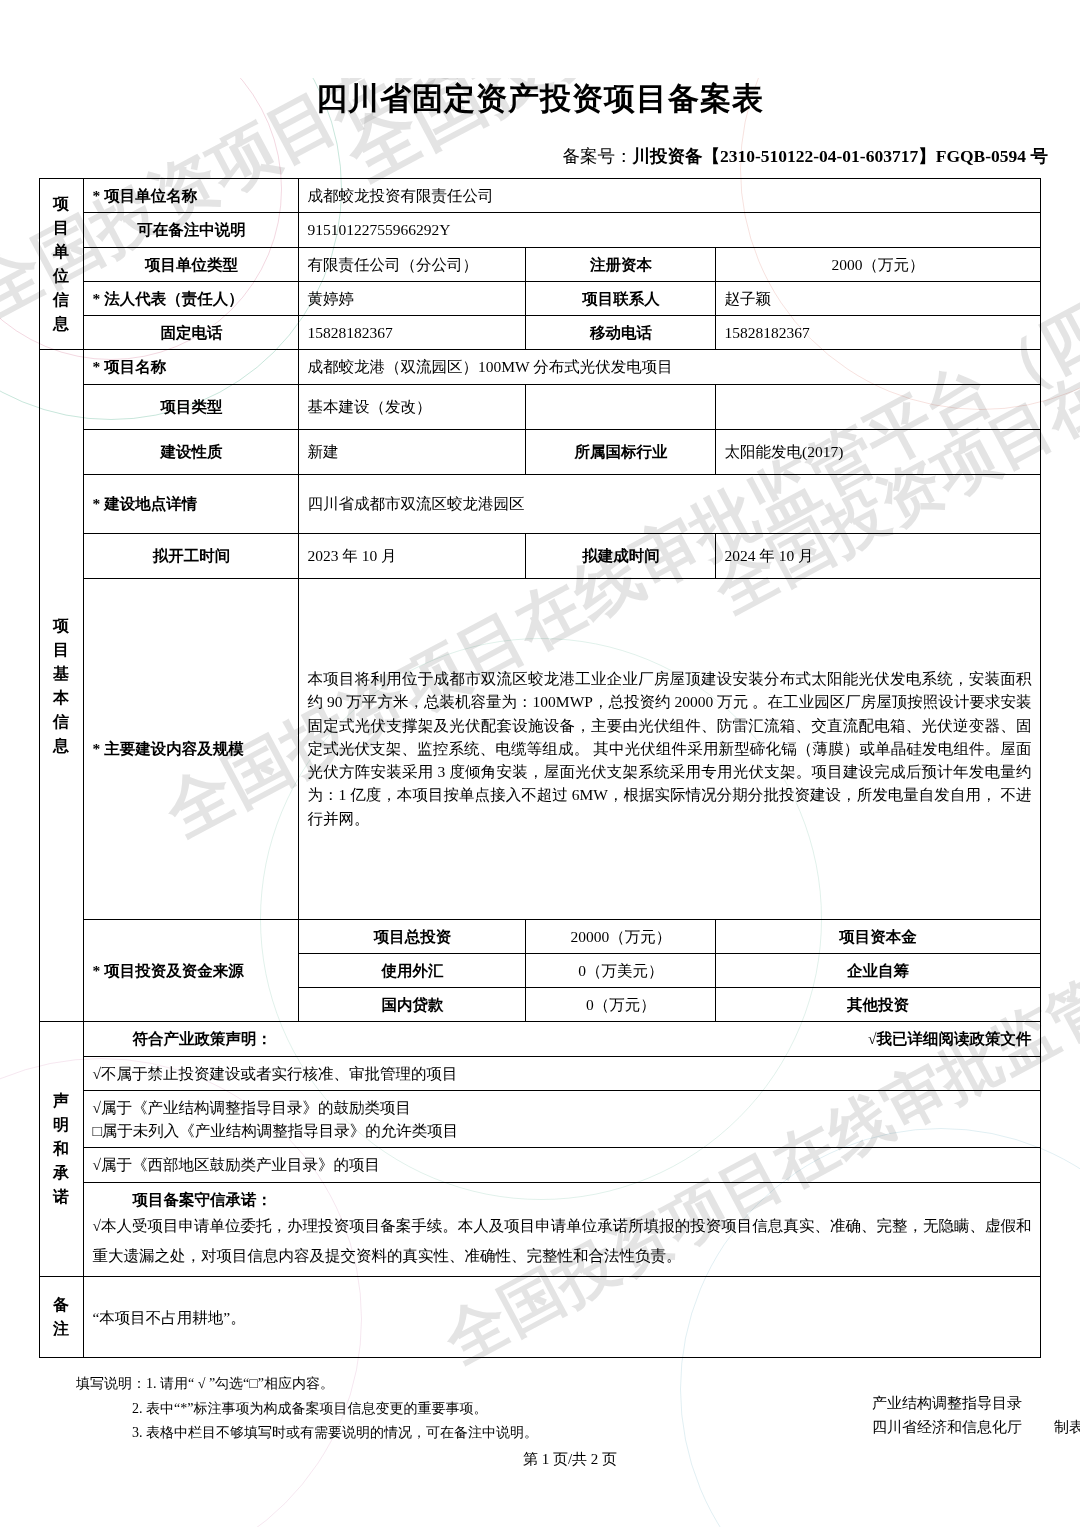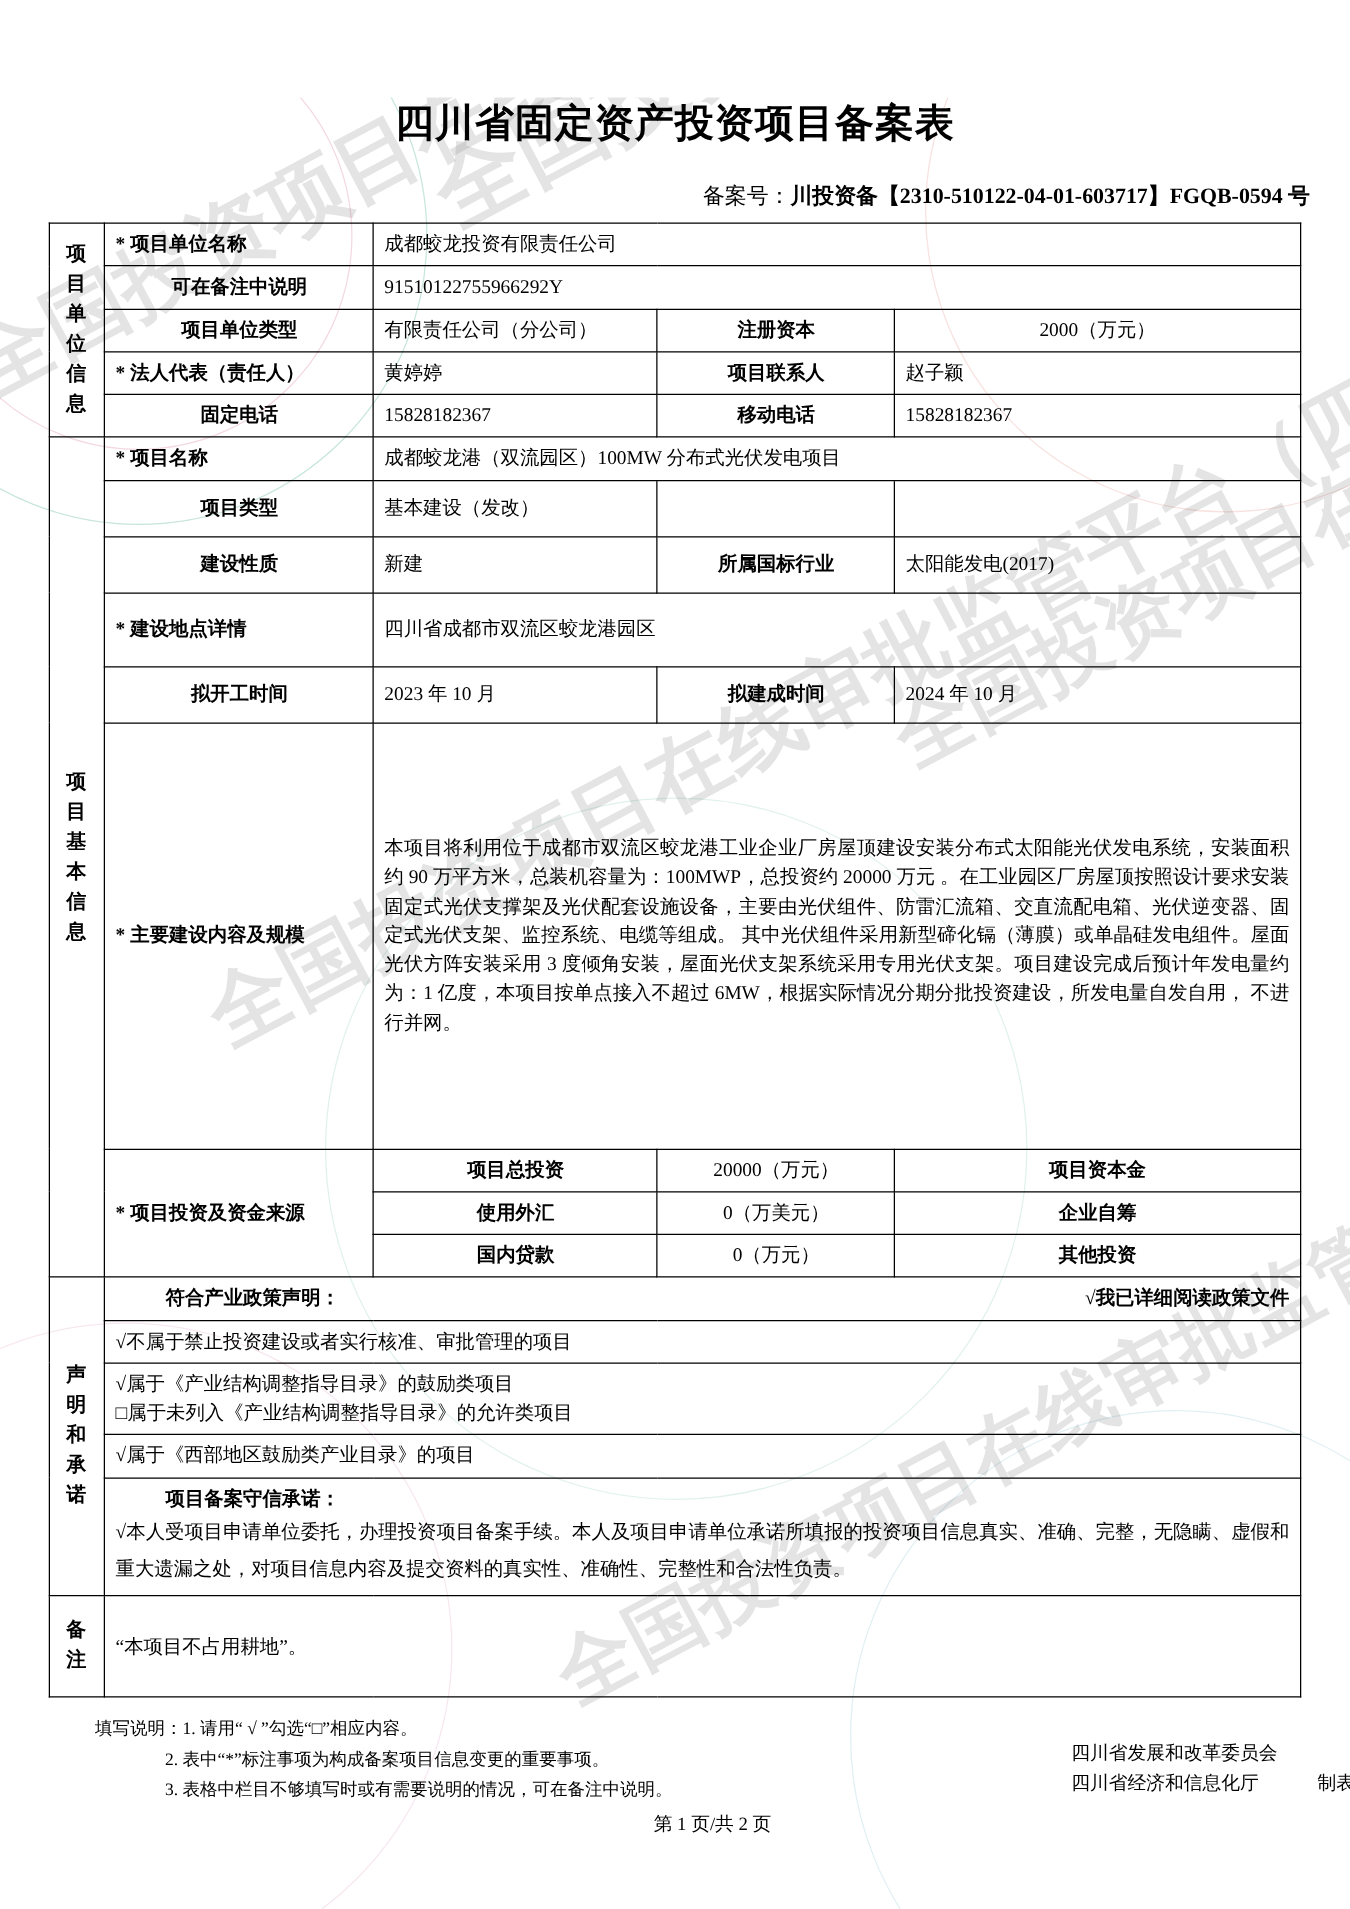--- a/index.html
+++ b/index.html
@@ -341,19 +341,19 @@
       </div>
       <div class="fn-line fn-indent">2. 表中“*”标注事项为构成备案项目信息变更的重要事项。</div>
       <div class="fn-line fn-indent">3. 表格中栏目不够填写时或有需要说明的情况，可在备注中说明。</div>
     </div>
 
     <div class="footer-row">
       <div class="page-num">第 1 页/共 2 页</div>
     </div>
 
     <div class="issuer">
-      <div>四川省发展和改革委员会</div>
+      <div>产业结构调整指导目录</div>
       <div>四川省经济和信息化厅</div>
       <div class="made">制表</div>
     </div>
 
   </div>
 </div>
 
 </body></html>

